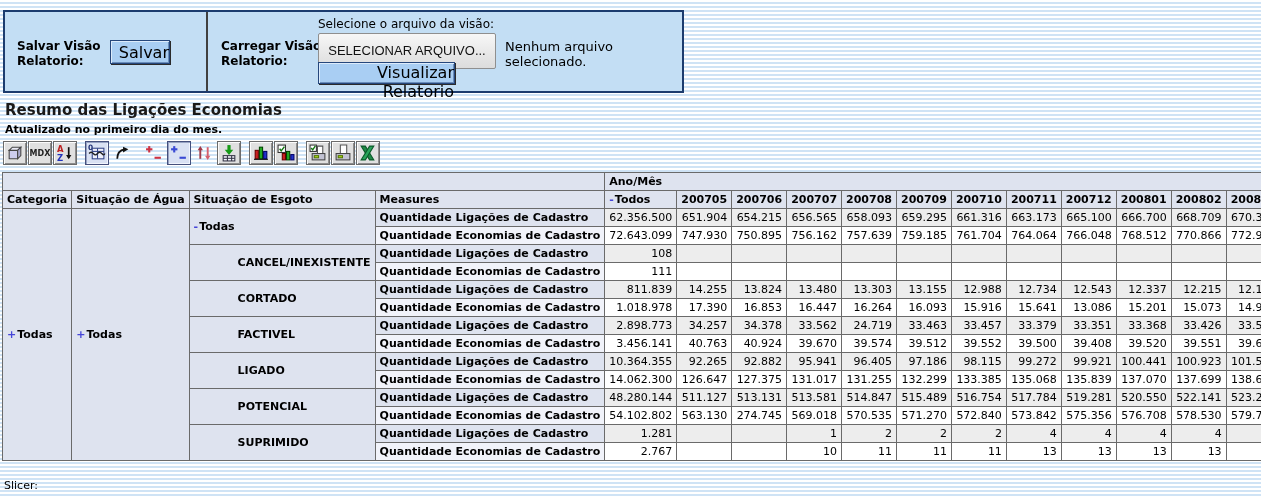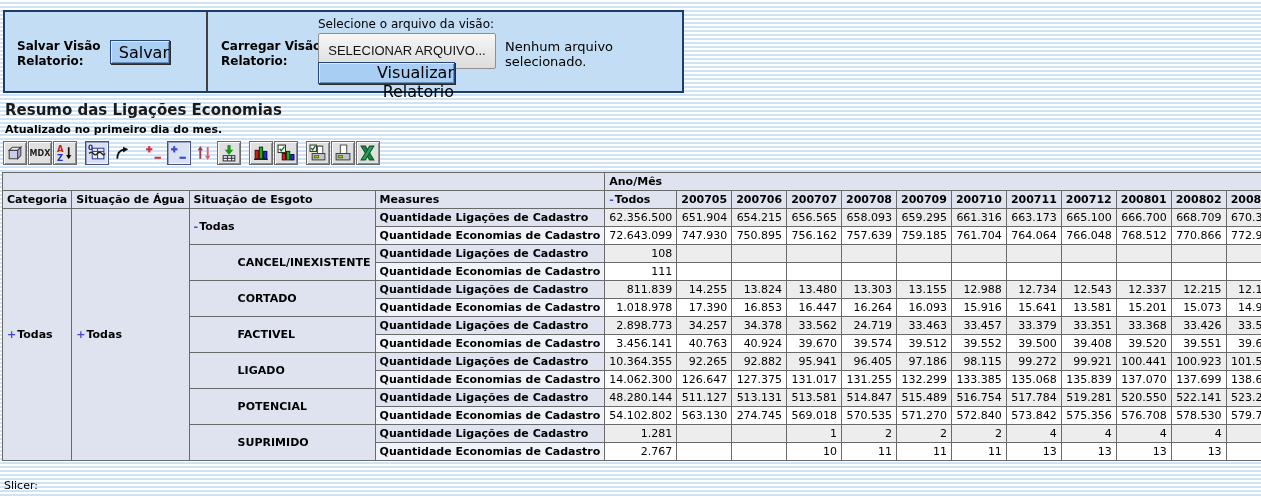--- a/index.html
+++ b/index.html
@@ -332,21 +332,21 @@
         <tr>
           <td class="m-b">Quantidade Economias de Cadastro</td>
           <td class="v-b">1.018.978</td>
           <td class="v-b">17.390</td>
           <td class="v-b">16.853</td>
           <td class="v-b">16.447</td>
           <td class="v-b">16.264</td>
           <td class="v-b">16.093</td>
           <td class="v-b">15.916</td>
           <td class="v-b">15.641</td>
-          <td class="v-b">13.581</td>
+          <td class="v-b">13.086</td>
           <td class="v-b">15.201</td>
           <td class="v-b">15.073</td>
           <td class="v-b">14.918</td>
         </tr>
         <tr>
           <td class="member member-indent" rowspan="2"><span>FACTIVEL</span></td>
           <td class="m-a">Quantidade Ligações de Cadastro</td>
           <td class="v-a">2.898.773</td>
           <td class="v-a">34.257</td>
           <td class="v-a">34.378</td>

